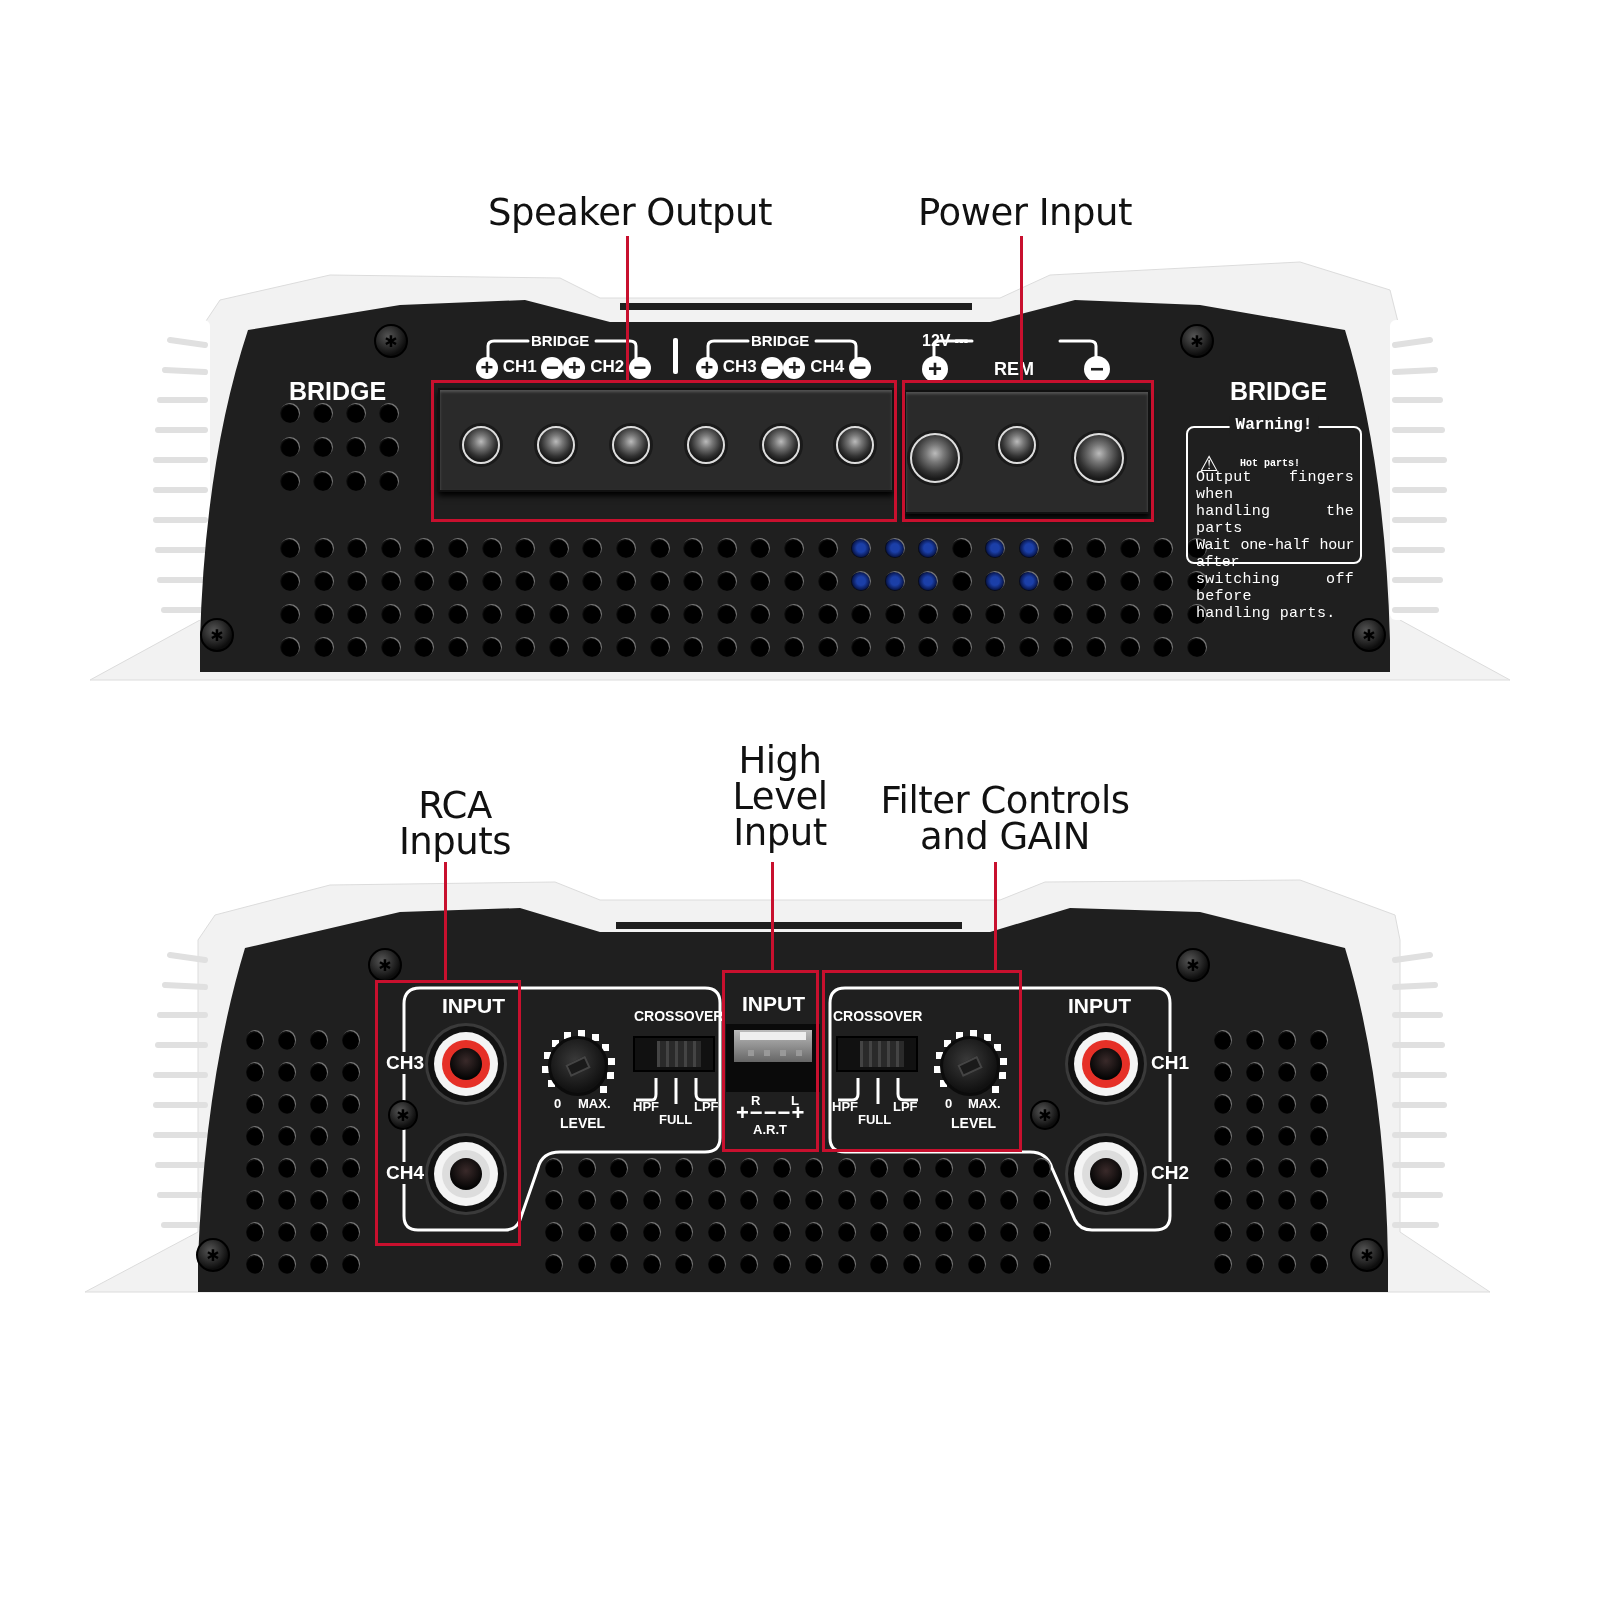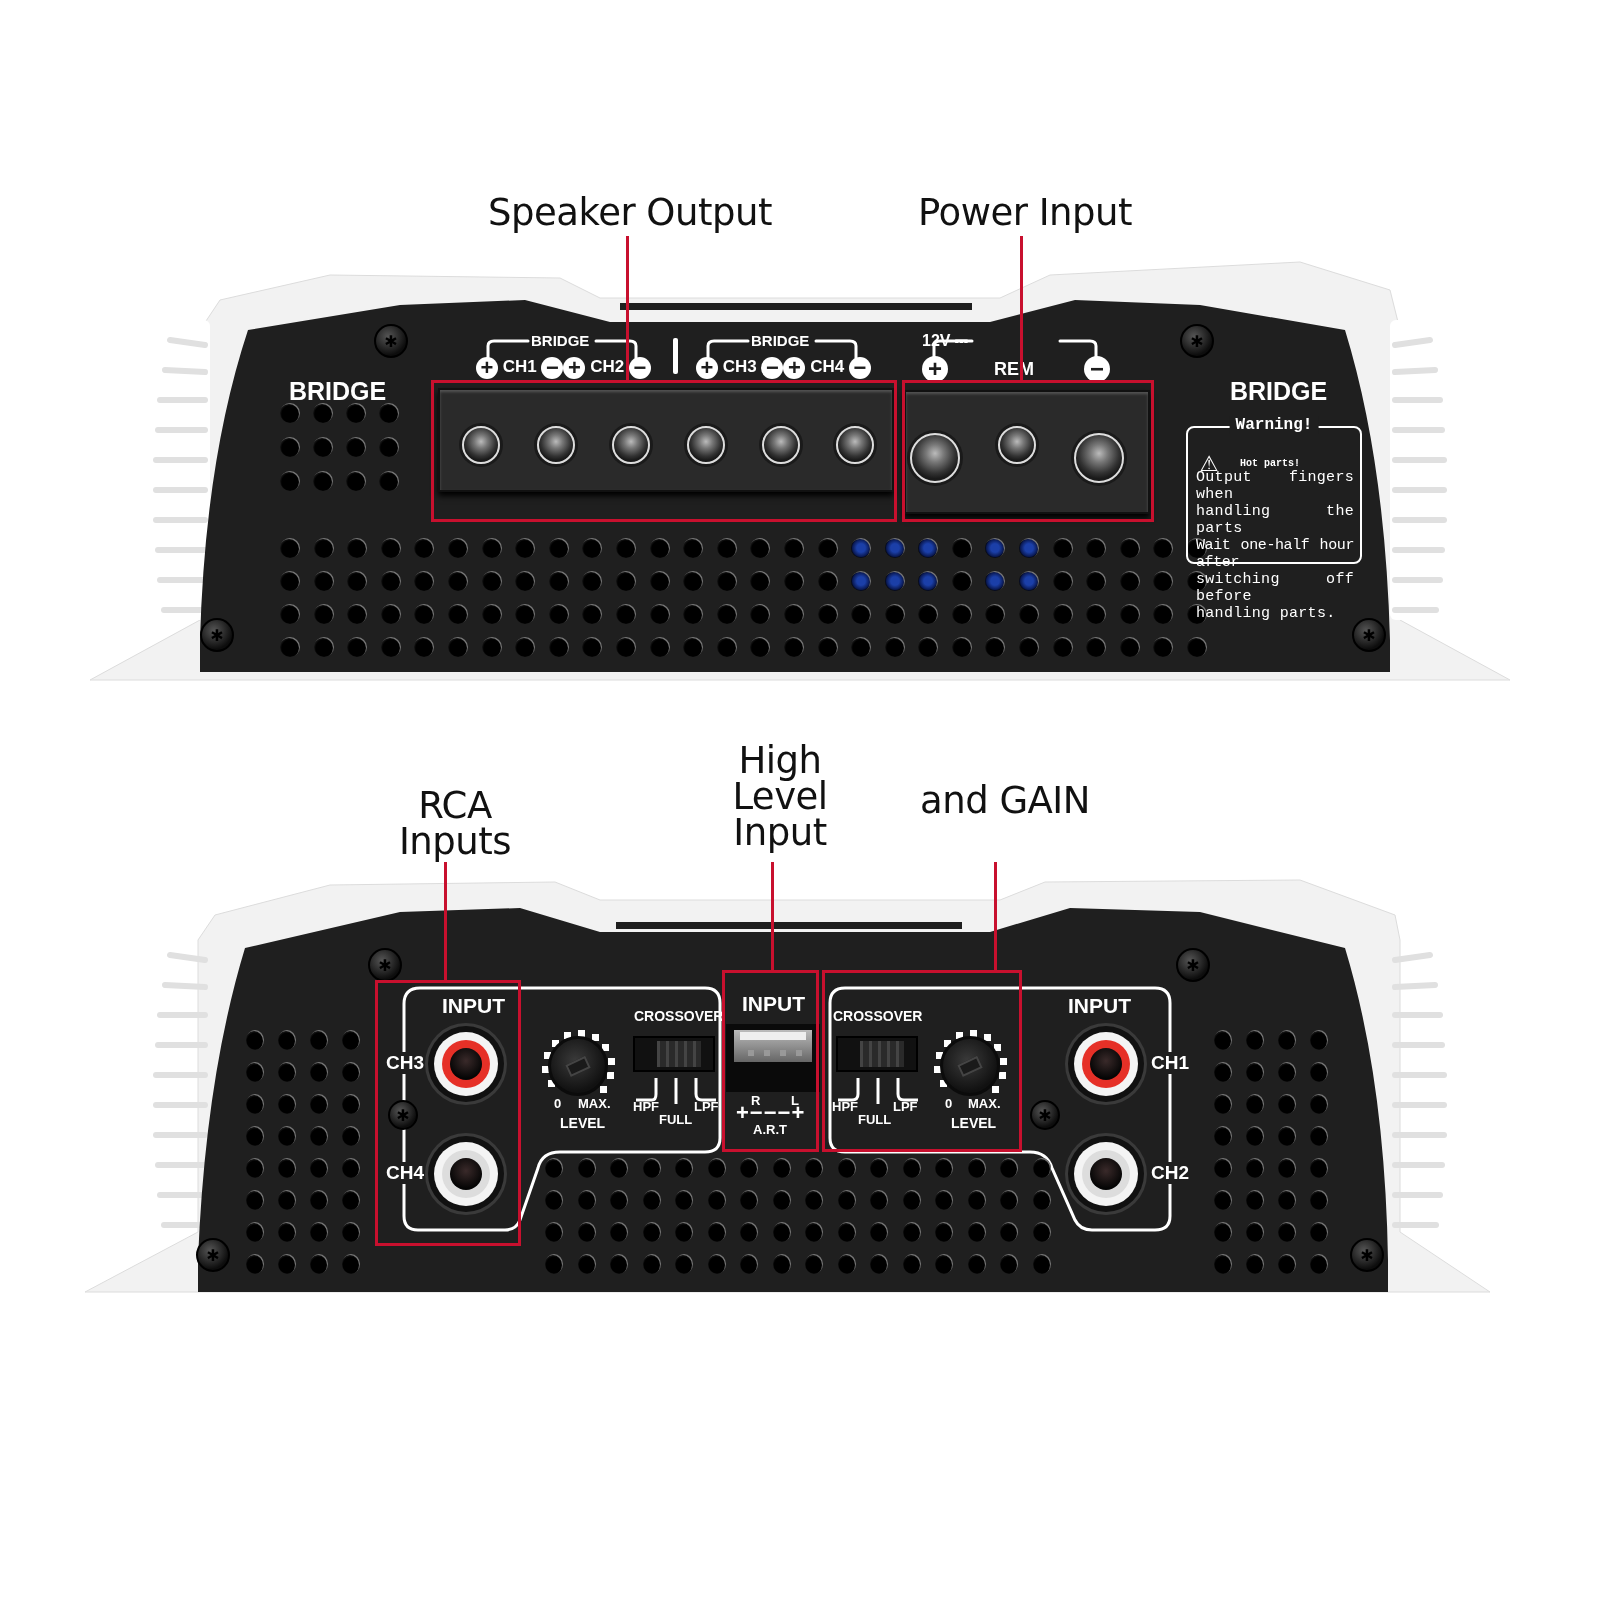--- a/index.html
+++ b/index.html
@@ -611,16 +611,17 @@
 
 <div class="callout-title" style="left:710px;top:743px;width:140px;">
   <div>High</div>
   <div>Level</div>
   <div>Input</div>
 </div>
 <div class="callout-line" style="left:771px;top:862px;height:110px;"></div>
 <div class="red-box" style="left:722px;top:970px;width:97px;height:182px;"></div>
 
 <div class="callout-title" style="left:860px;top:783px;width:290px;">
+  <div>Filter Controls</div>
   <div>and GAIN</div>
 </div>
 <div class="callout-line" style="left:994px;top:862px;height:110px;"></div>
 <div class="red-box" style="left:822px;top:970px;width:200px;height:182px;"></div>
 
 </body></html>

